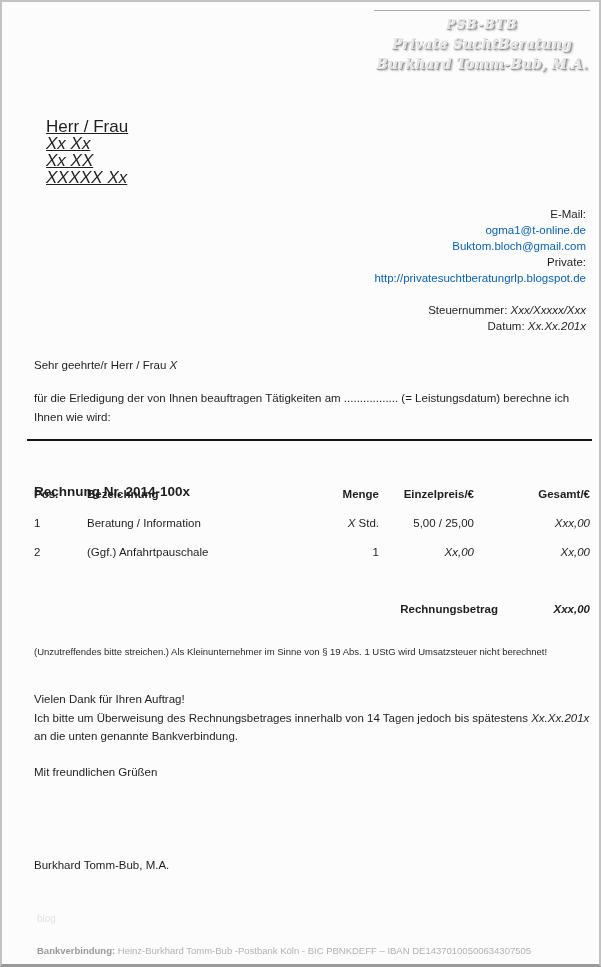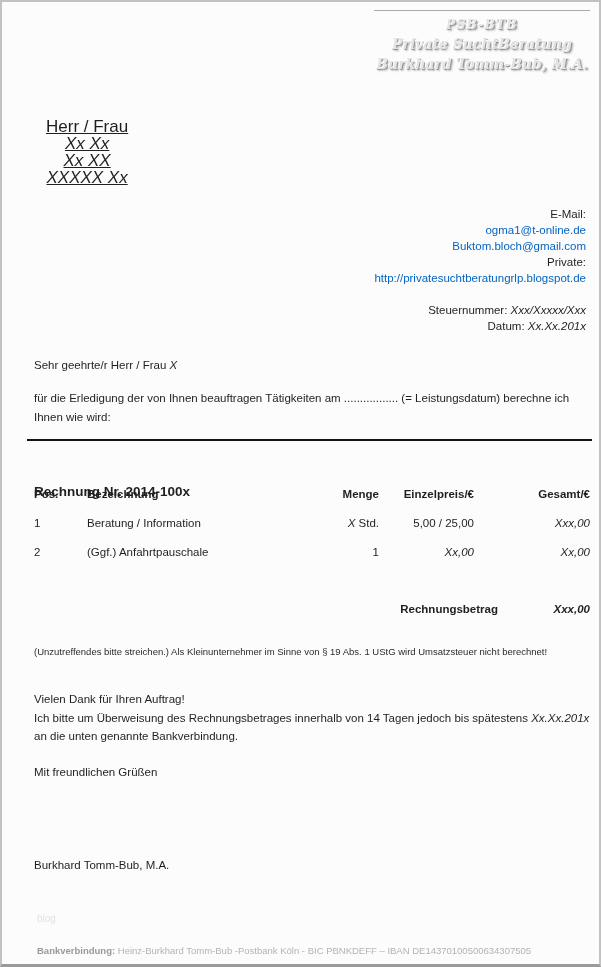--- a/index.html
+++ b/index.html
@@ -10,21 +10,21 @@
     height: 967px;
     margin: 0 auto;
     background: #fcfcfc;
     border: 2px solid #c2c2c2;
     border-bottom: 3px solid #9a9a9a;
     font-family: "Liberation Sans", sans-serif;
     color: #1f1f1f;
     overflow: hidden;
   }
   .abs { position: absolute; }
-  .i { font-style: italic; text-align: center; }
+  .i { font-style: italic; }
 
   
   .logo-block {
     top: 8px; right: 9px; width: 216px;
     text-align: center;
     font-family: "DejaVu Serif", serif;
     font-style: italic; font-weight: bold;
     color: #e3e3e3;
     text-shadow: -1px -1px 0 #ffffff, 1px 1px 1px #8f8f8f, 2px 2px 2px #c4c4c4;
     user-select: none;

